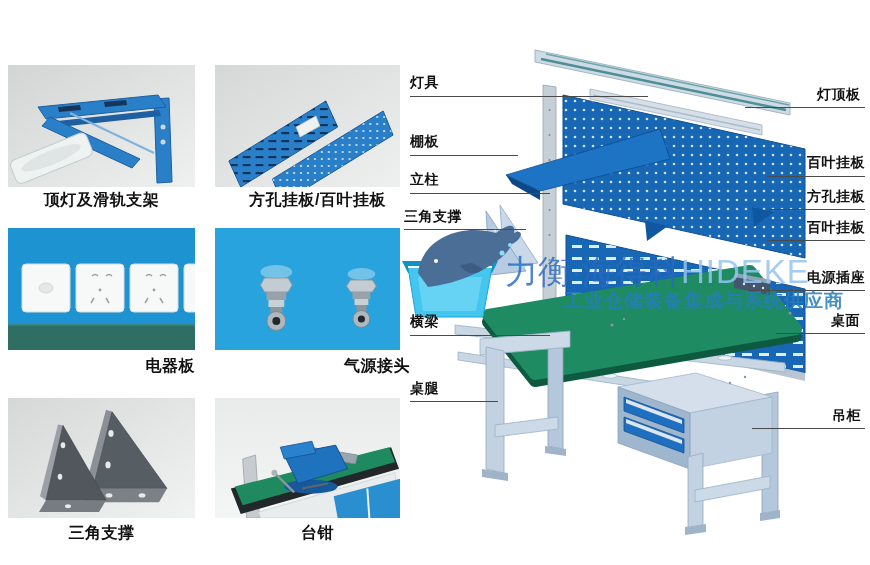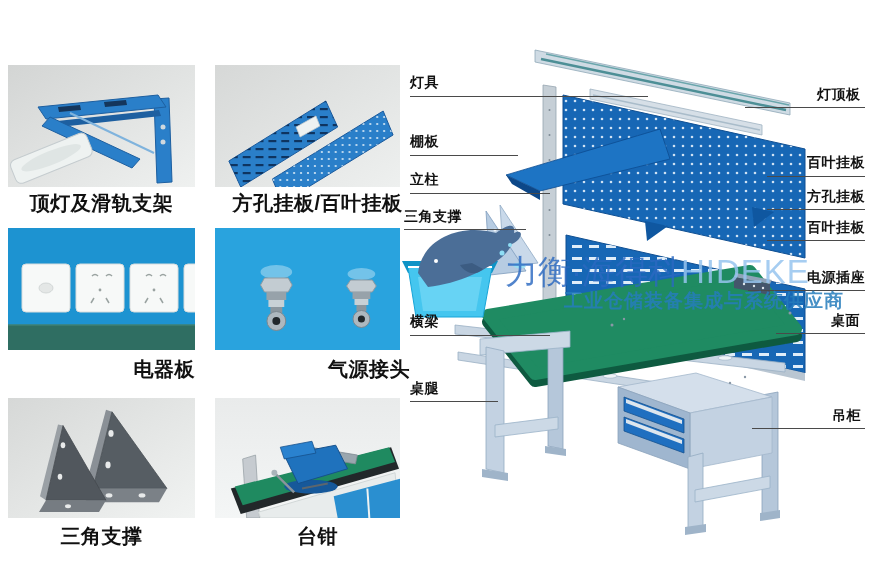--- a/index.html
+++ b/index.html
@@ -2,21 +2,21 @@
 <html><head>
 <meta charset="utf-8">
 <style>
   html,body{margin:0;padding:0;}
   body{width:870px;height:565px;background:#fff;font-family:"Liberation Sans","DejaVu Sans",sans-serif;position:relative;overflow:hidden;}
   .page{position:absolute;left:0;top:0;width:870px;height:565px;background:#fff;}
 
   
   .photo{position:absolute;overflow:hidden;}
   .photo svg{display:block;width:100%;height:100%;}
-  .caption{position:absolute;width:187px;text-align:center;font-size:20px;font-weight:bold;color:#111;letter-spacing:0.5px;white-space:nowrap;}
+  .caption{position:absolute;width:187px;text-align:center;font-size:16px;font-weight:bold;color:#111;letter-spacing:0.5px;white-space:nowrap;}
 
   .p-r1{top:65px;height:122px;}
   .p-r2{top:228px;height:122px;}
   .p-r3{top:398px;height:120px;}
   .p-c1{left:8px;width:187px;}
   .p-c2{left:215px;width:185px;}
   .c-r1{top:190px;}
   .c-r2{top:356px;text-align:right;}
   .c-r3{top:523px;}
   .c-c1{left:8px;}

